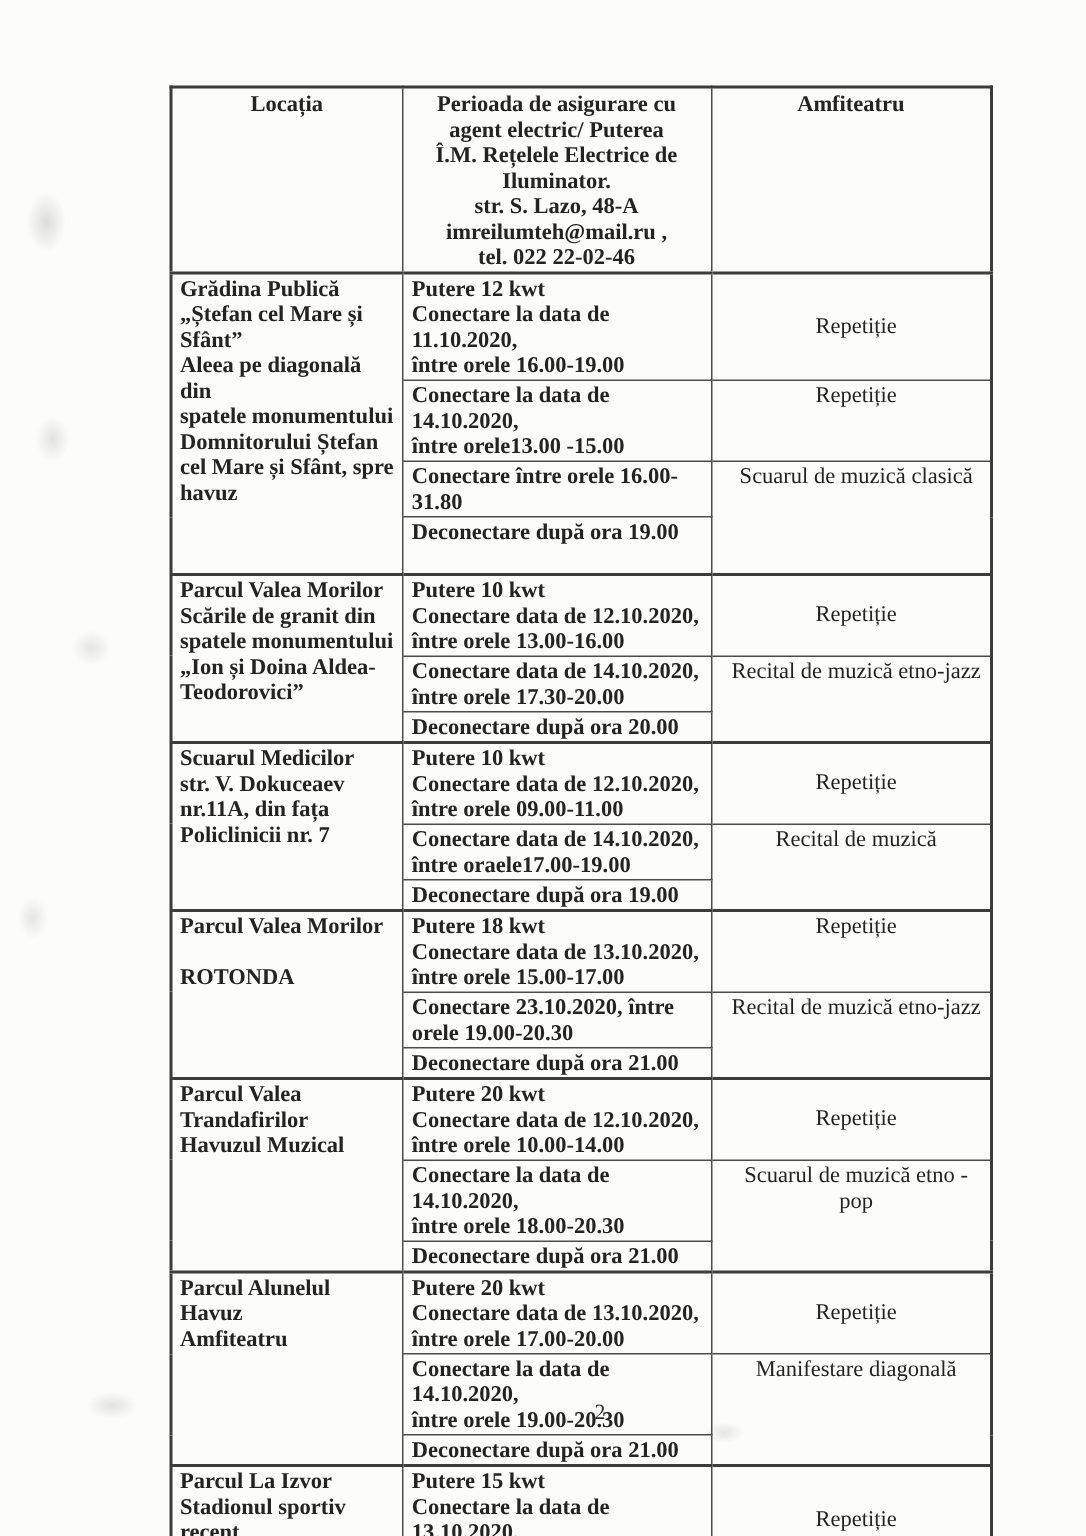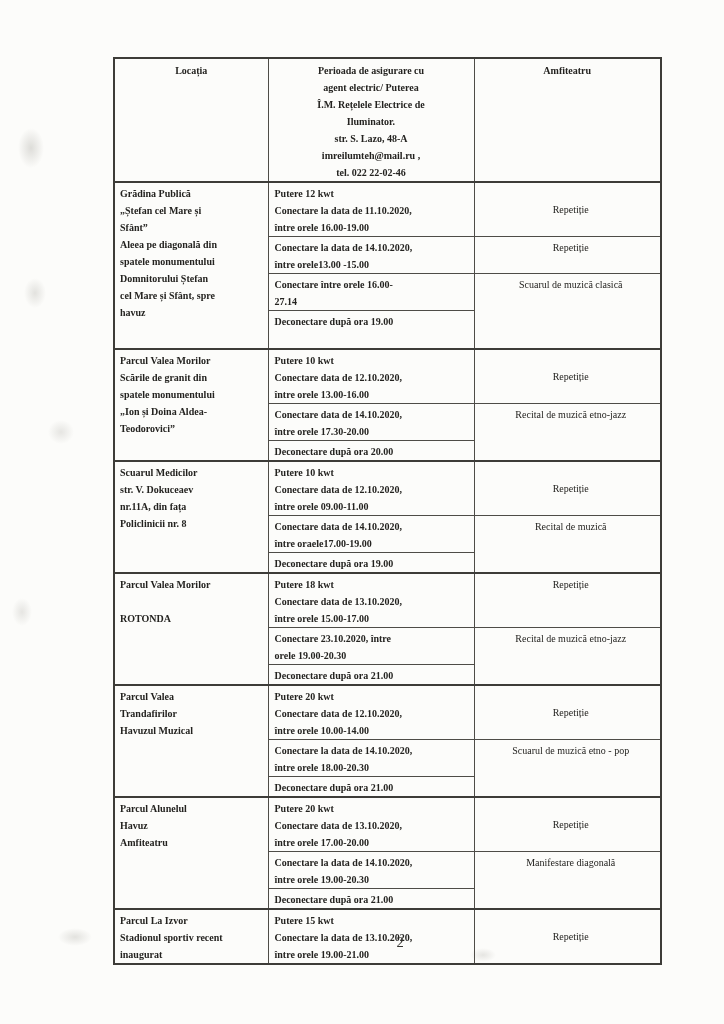--- a/index.html
+++ b/index.html
@@ -18,21 +18,21 @@
     position: absolute;
     left: 113px; top: 57px;
     width: 547px;
     border-collapse: collapse;
     table-layout: fixed;
     border: 2px solid #3d3c38;
   }
   td {
     border: 1px solid #4e4c47;
     vertical-align: top;
-    font-size: 10px;
+    font-size: 15px;
     line-height: 17px;
     white-space: pre-line;
     overflow: hidden;
   }
   tr.gt > td { border-top: 2px solid #3d3c38; }
   td.hdr {
     font-weight: bold;
     text-align: center;
     padding: 3px 4px 0 4px;
     line-height: 17px;
@@ -93,21 +93,21 @@
 între orele 16.00-19.00</td>
     <td class="act mid">Repetiție</td>
   </tr>
   <tr style="height:32px">
     <td class="per">Conectare la data de 14.10.2020,
 între orele13.00 -15.00</td>
     <td class="act">Repetiție</td>
   </tr>
   <tr style="height:31px">
     <td class="per">Conectare între orele 16.00-
-27.14</td>
+31.80</td>
     <td class="act" rowspan="2">Scuarul de muzică clasică</td>
   </tr>
   <tr style="height:38px">
     <td class="per">Deconectare după ora 19.00</td>
   </tr>
 
   <tr class="gt" style="height:53px">
     <td class="loc" rowspan="3">Parcul Valea Morilor
 Scările de granit din
 spatele monumentului
@@ -124,21 +124,21 @@
     <td class="act" rowspan="2">Recital de muzică etno-jazz</td>
   </tr>
   <tr style="height:20px">
     <td class="per">Deconectare după ora 20.00</td>
   </tr>
 
   <tr class="gt" style="height:53px">
     <td class="loc" rowspan="3">Scuarul Medicilor
 str. V. Dokuceaev
 nr.11A, din fața
-Policlinicii nr. 8</td>
+Policlinicii nr. 7</td>
     <td class="per">Putere 10 kwt
 Conectare data de 12.10.2020,
 între orele 09.00-11.00</td>
     <td class="act mid">Repetiție</td>
   </tr>
   <tr style="height:30px">
     <td class="per">Conectare data de 14.10.2020,
 între oraele17.00-19.00</td>
     <td class="act" rowspan="2">Recital de muzică</td>
   </tr>

